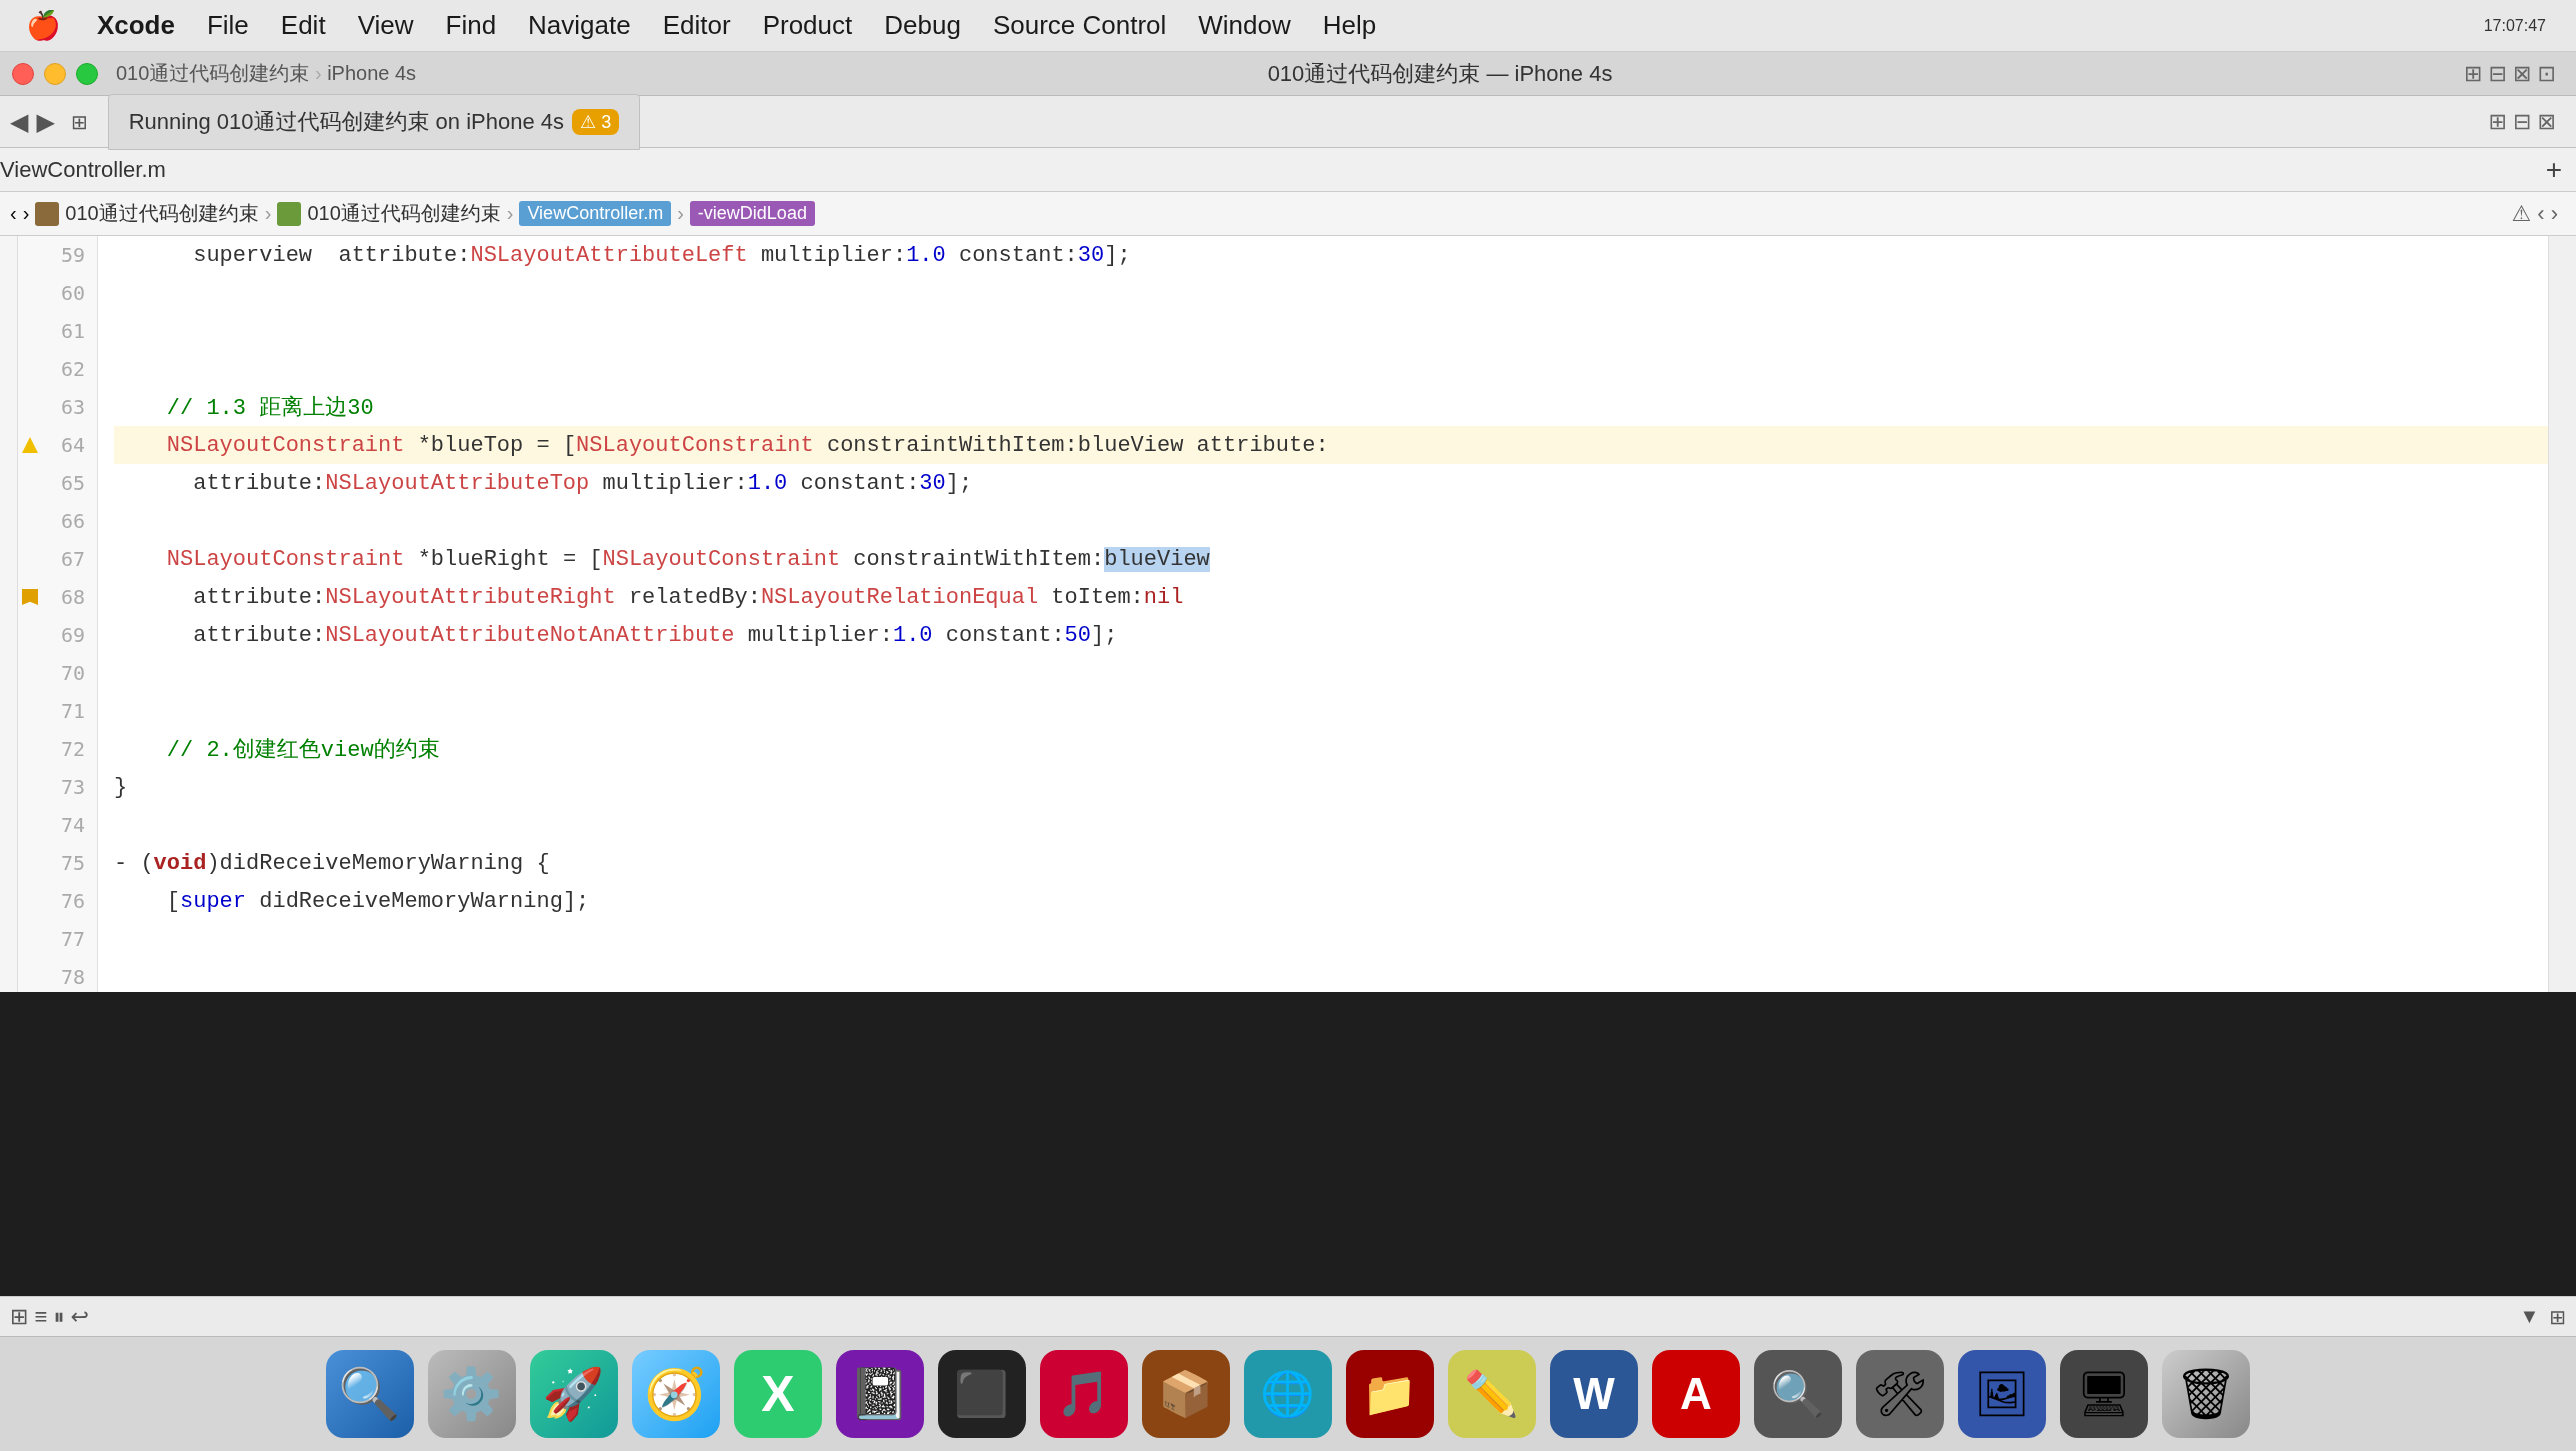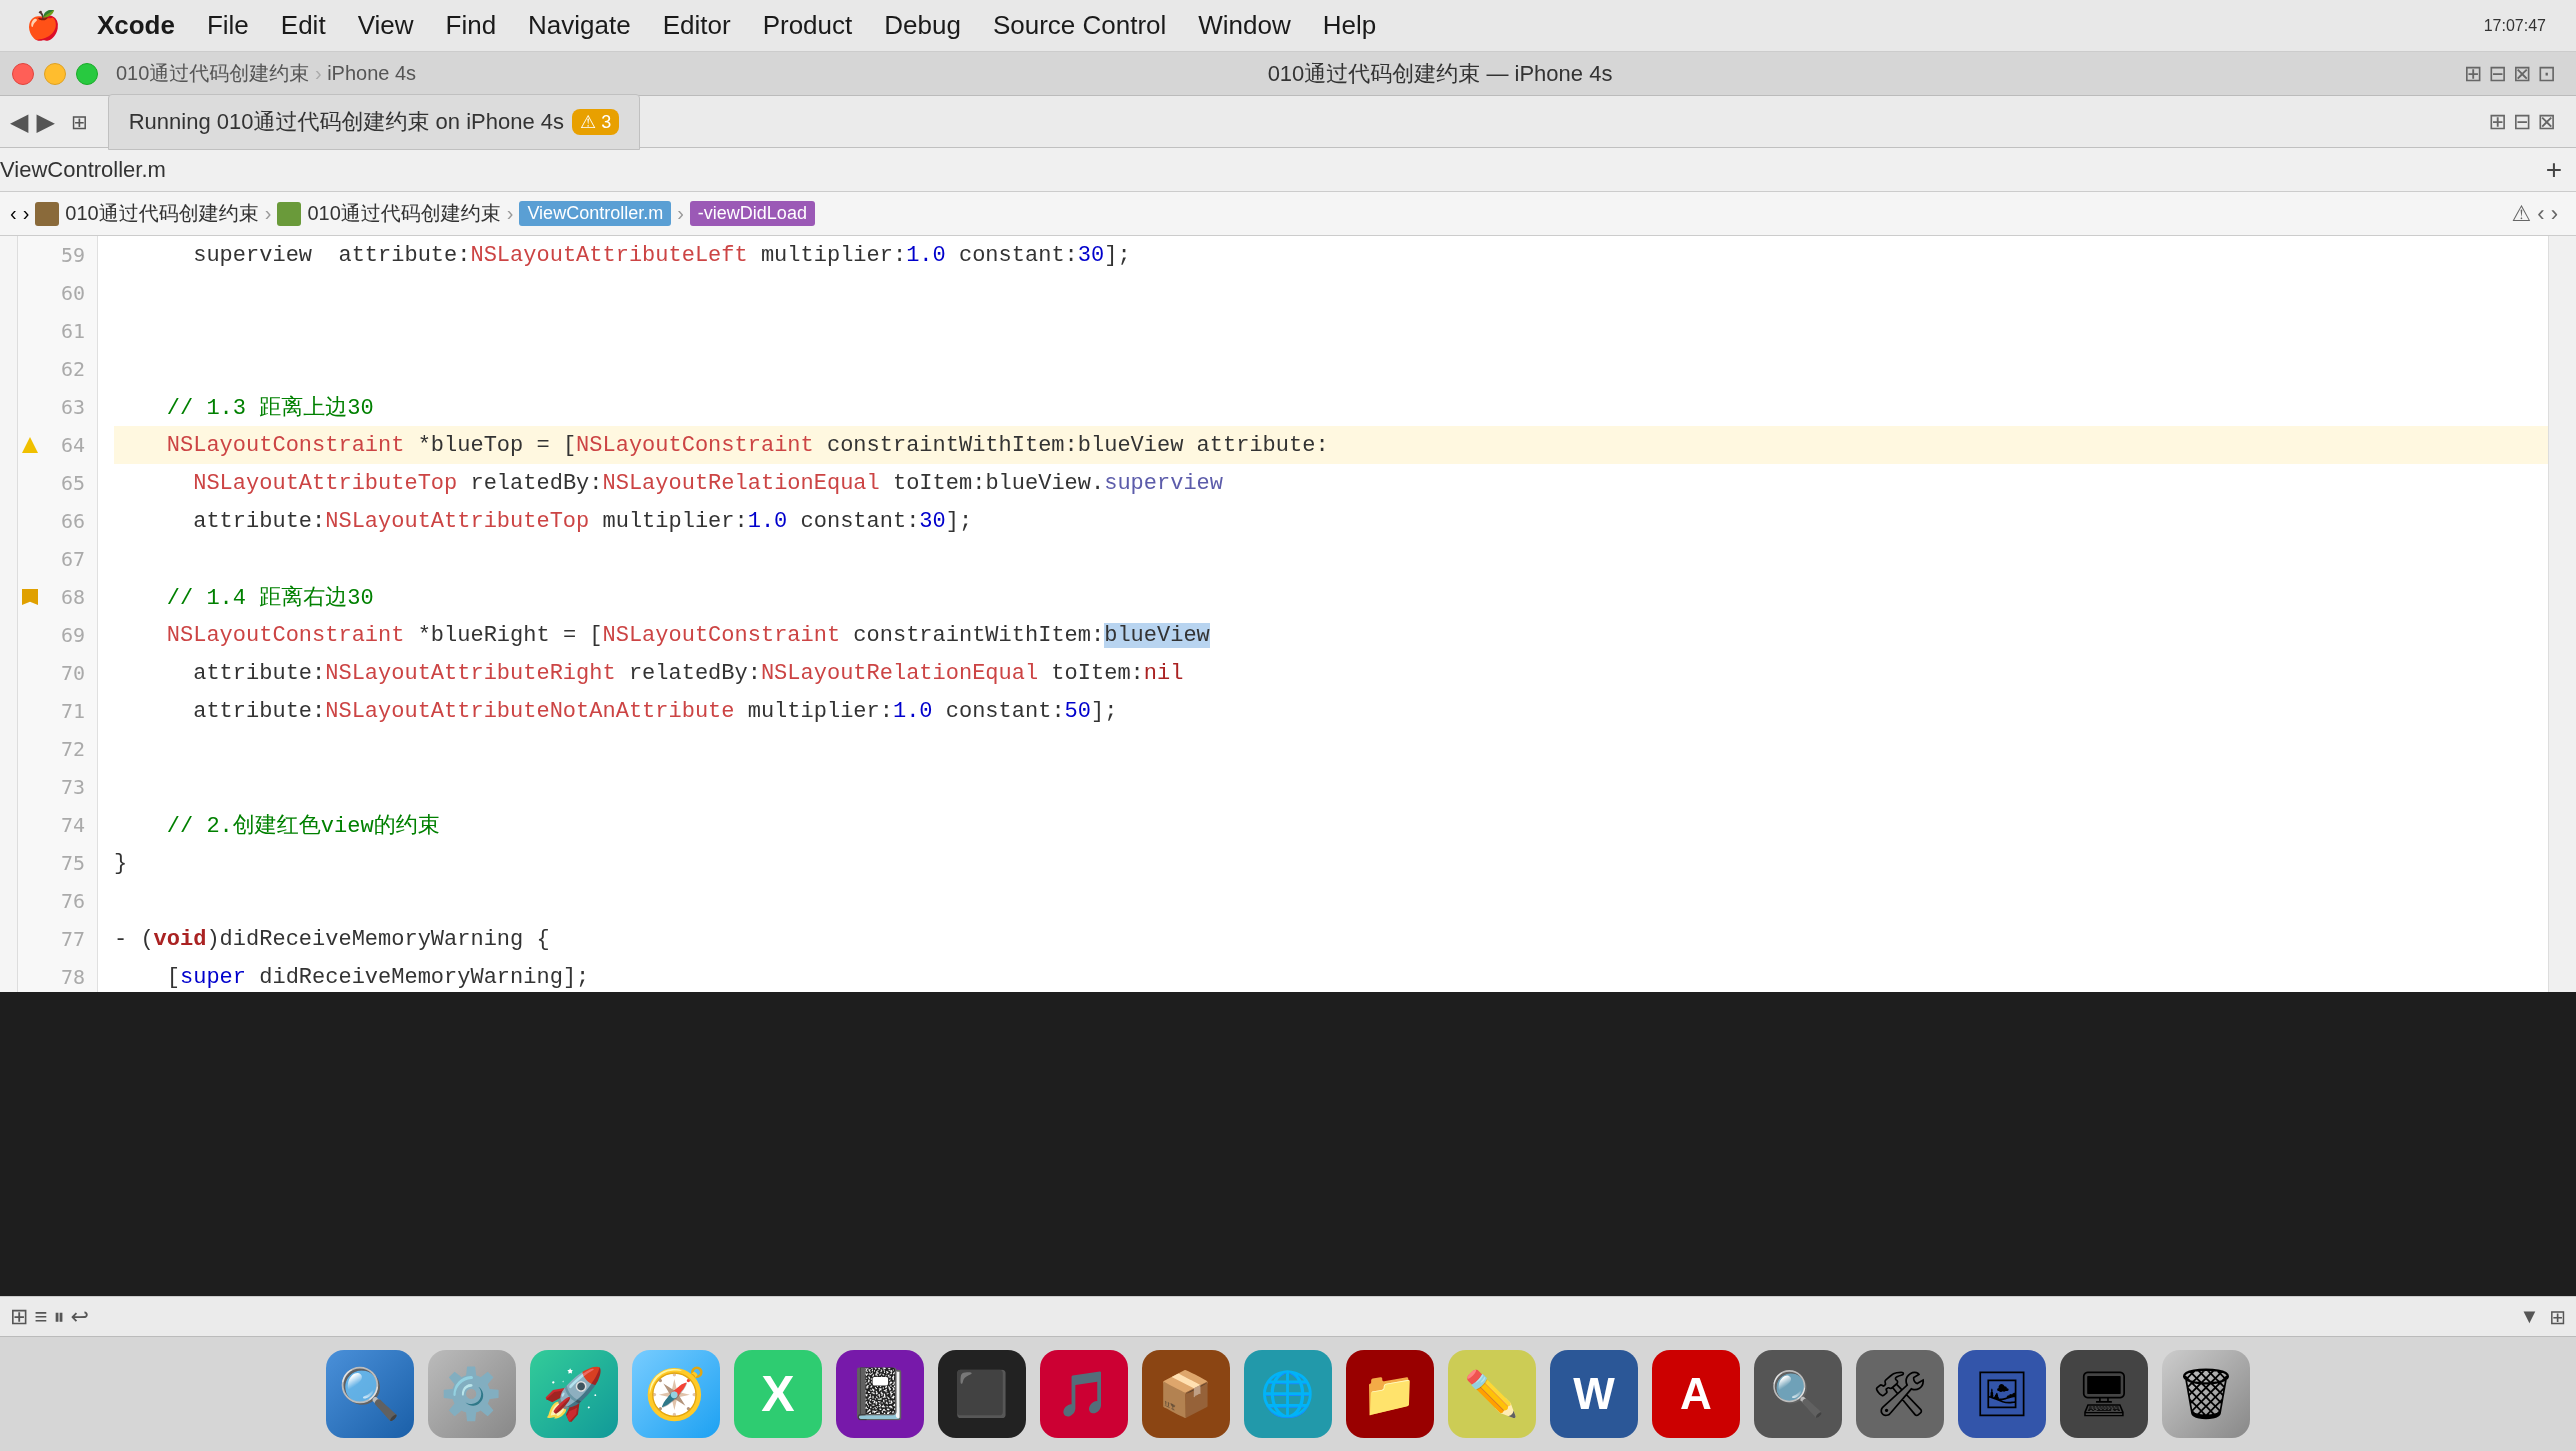--- a/index.html
+++ b/index.html
@@ -397,33 +397,27 @@
     <div class="code-line">&nbsp;</div>
 
     <div class="code-line">
       <span class="comment">    // 1.3 距离上边30</span>
     </div>
 
     <div class="code-line" style="background:#fff8e0;">
       <span class="plain">    <span class="type">NSLayoutConstraint</span> *<span class="plain">blueTop</span> = [<span class="type">NSLayoutConstraint</span> constraintWithItem:<span class="plain">blueView</span> attribute:</span>
     </div>
 
-    <div class="code-line">
-      <span class="plain">      <span class="type">NSLayoutAttributeTop</span> relatedBy:<span class="type">NSLayoutRelationEqual</span> toItem:<span class="plain">blueView</span>.<span class="prop">superview</span></span>
-    </div>
 
     <div class="code-line">
       <span class="plain">      attribute:<span class="type">NSLayoutAttributeTop</span> multiplier:<span class="kw2">1.0</span> constant:<span class="kw2">30</span>];</span>
     </div>
 
     <div class="code-line">&nbsp;</div>
 
-    <div class="code-line">
-      <span class="comment">    // 1.4 距离右边30</span>
-    </div>
 
     <div class="code-line">
       <span class="plain">    <span class="type">NSLayoutConstraint</span> *<span class="plain">blueRight</span> = [<span class="type">NSLayoutConstraint</span> constraintWithItem:<span class="highlight">blueView</span></span>
     </div>
 
     <div class="code-line">
       <span class="plain">      attribute:<span class="type">NSLayoutAttributeRight</span> relatedBy:<span class="type">NSLayoutRelationEqual</span> toItem:<span class="nil-kw">nil</span></span>
     </div>
 
     <div class="code-line">

